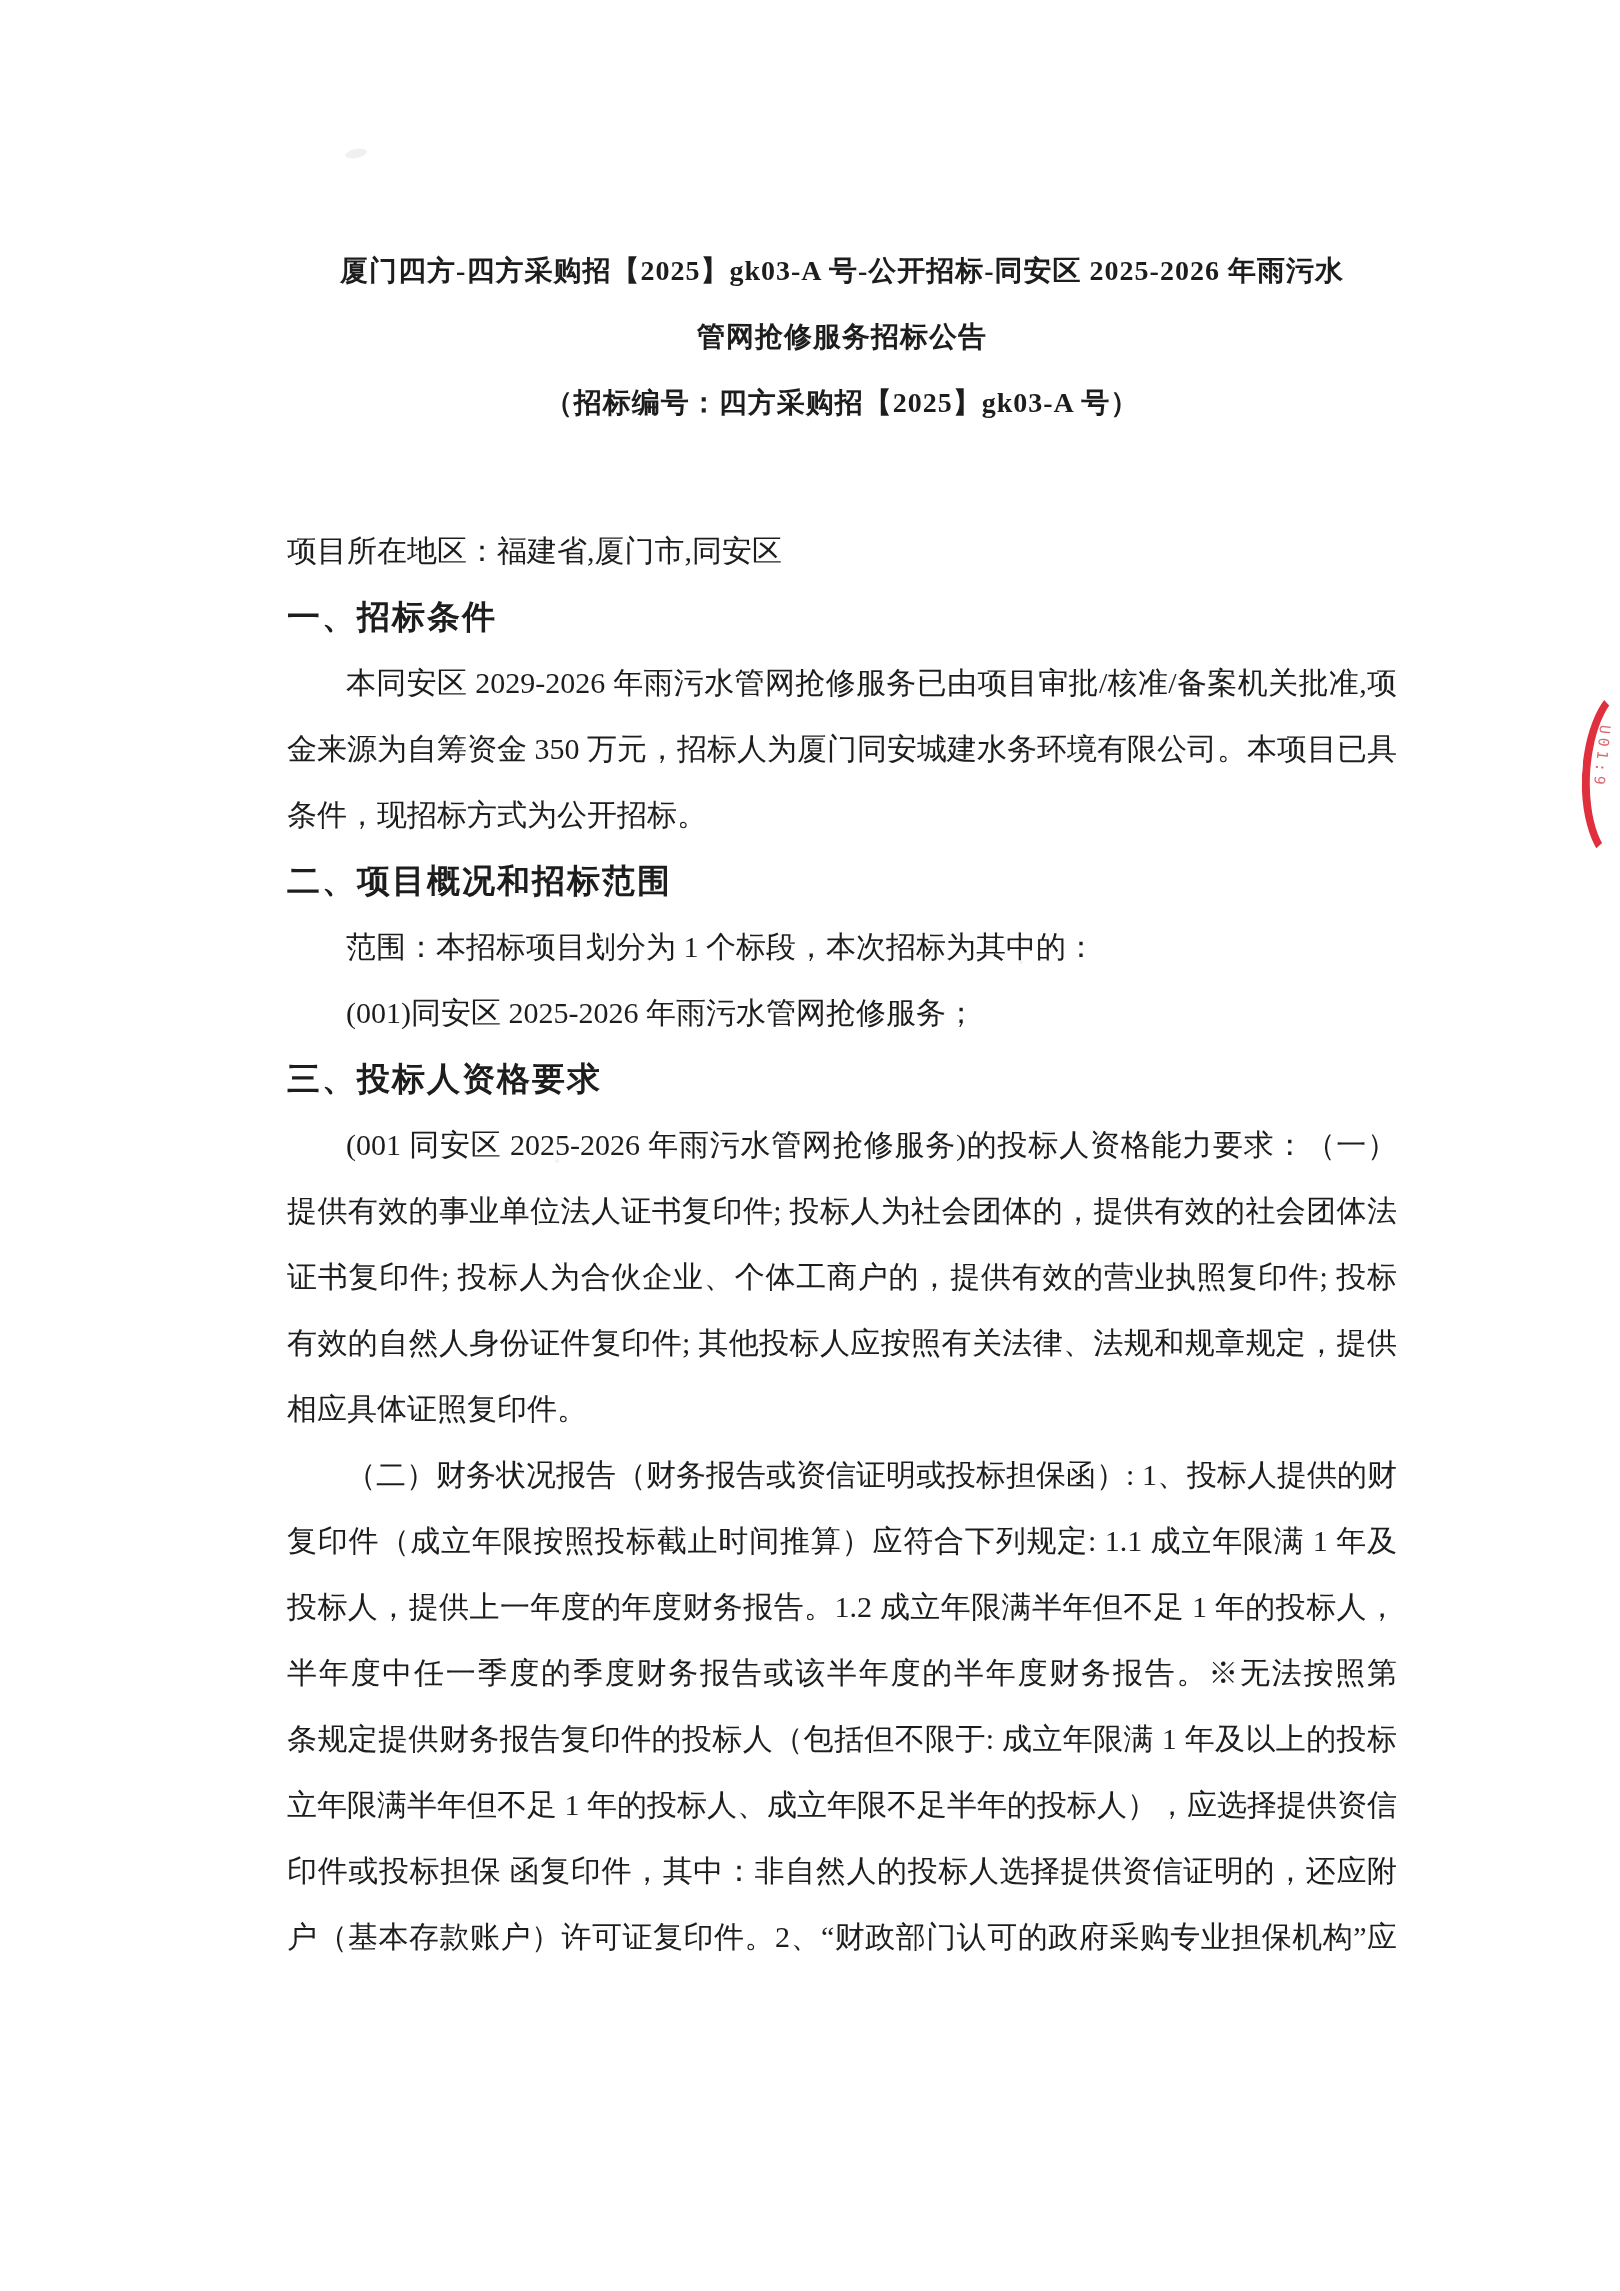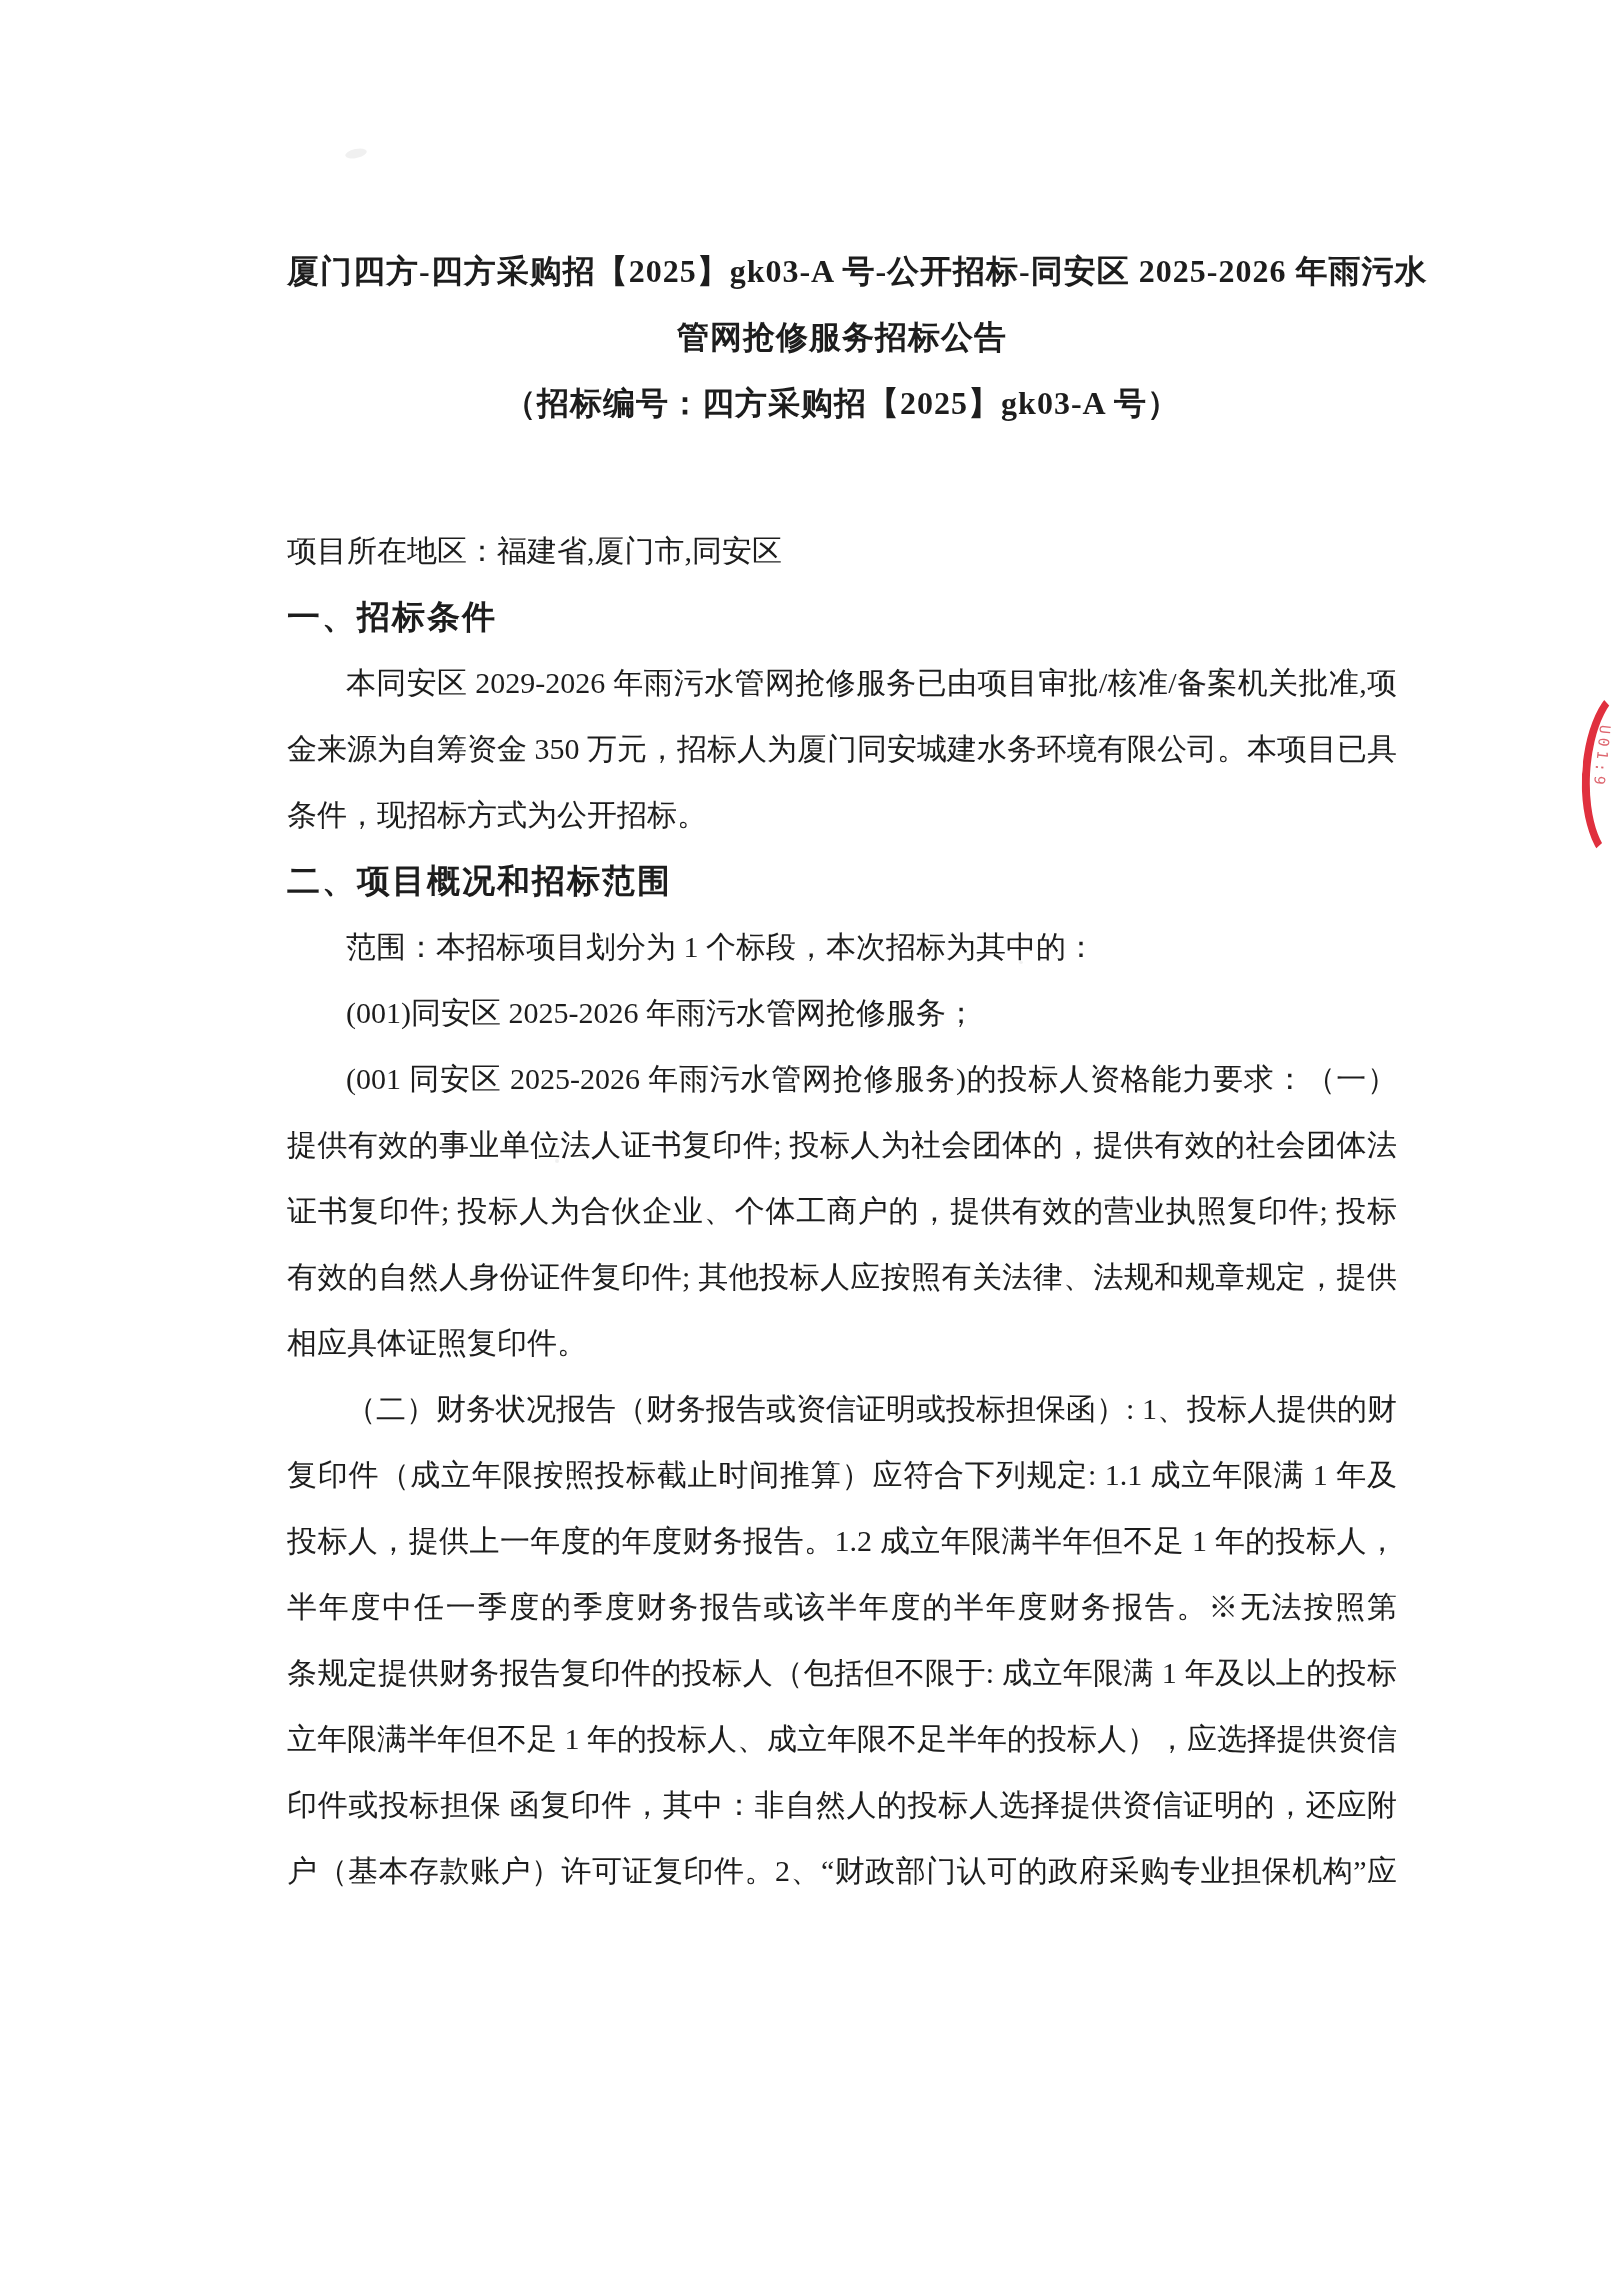--- a/index.html
+++ b/index.html
@@ -11,21 +11,21 @@
     font-family:"Liberation Serif","DejaVu Serif",serif;
     color:#1d1d1d;
   }
   .content{
     position:absolute;
     left:287px;top:238px;
     width:1110px;
   }
   .doc-title{
     text-align:center;
-    font-size:32px;
+    font-size:28px;
     font-weight:600;
     letter-spacing:1px;
   }
   .doc-title .t-line{
     height:66px;line-height:66px;
     white-space:nowrap;
   }
   .location{
     margin-top:82px;
   }
@@ -95,20 +95,21 @@
     <div class="location">项目所在地区：福建省,厦门市,同安区</div>
 
     <div id="sections">
         <div class="sec-heading">一、招标条件</div>
         <div class="line indent justify">本同安区 2029-2026 年雨污水管网抢修服务已由项目审批/核准/备案机关批准,项目资</div>
         <div class="line justify">金来源为自筹资金 350 万元，招标人为厦门同安城建水务环境有限公司。本项目已具备招标</div>
         <div class="line">条件，现招标方式为公开招标。</div>
         <div class="sec-heading">二、项目概况和招标范围</div>
         <div class="line indent">范围：本招标项目划分为 1 个标段，本次招标为其中的：</div>
         <div class="line indent">(001)同安区 2025-2026 年雨污水管网抢修服务；</div>
+        <div class="sec-heading">三、投标人资格要求</div>
         <div class="line indent justify">(001 同安区 2025-2026 年雨污水管网抢修服务)的投标人资格能力要求：（一）营业执</div>
         <div class="line justify">提供有效的事业单位法人证书复印件; 投标人为社会团体的，提供有效的社会团体法人登记</div>
         <div class="line justify">证书复印件; 投标人为合伙企业、个体工商户的，提供有效的营业执照复印件; 投标人为非</div>
         <div class="line justify">有效的自然人身份证件复印件; 其他投标人应按照有关法律、法规和规章规定，提供有效的</div>
         <div class="line">相应具体证照复印件。</div>
         <div class="line indent justify">（二）财务状况报告（财务报告或资信证明或投标担保函）: 1、投标人提供的财务报告</div>
         <div class="line justify">复印件（成立年限按照投标截止时间推算）应符合下列规定: 1.1 成立年限满 1 年及以上的</div>
         <div class="line justify">投标人，提供上一年度的年度财务报告。1.2 成立年限满半年但不足 1 年的投标人，提供该</div>
         <div class="line justify">半年度中任一季度的季度财务报告或该半年度的半年度财务报告。※无法按照第 1.1、1.2</div>
         <div class="line justify">条规定提供财务报告复印件的投标人（包括但不限于: 成立年限满 1 年及以上的投标人、成</div>

